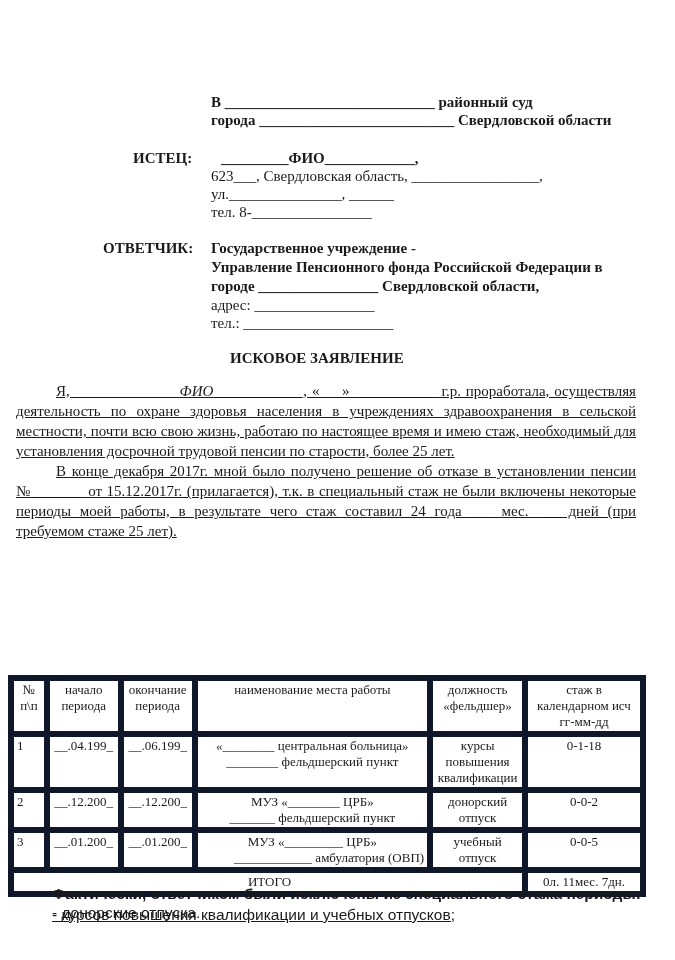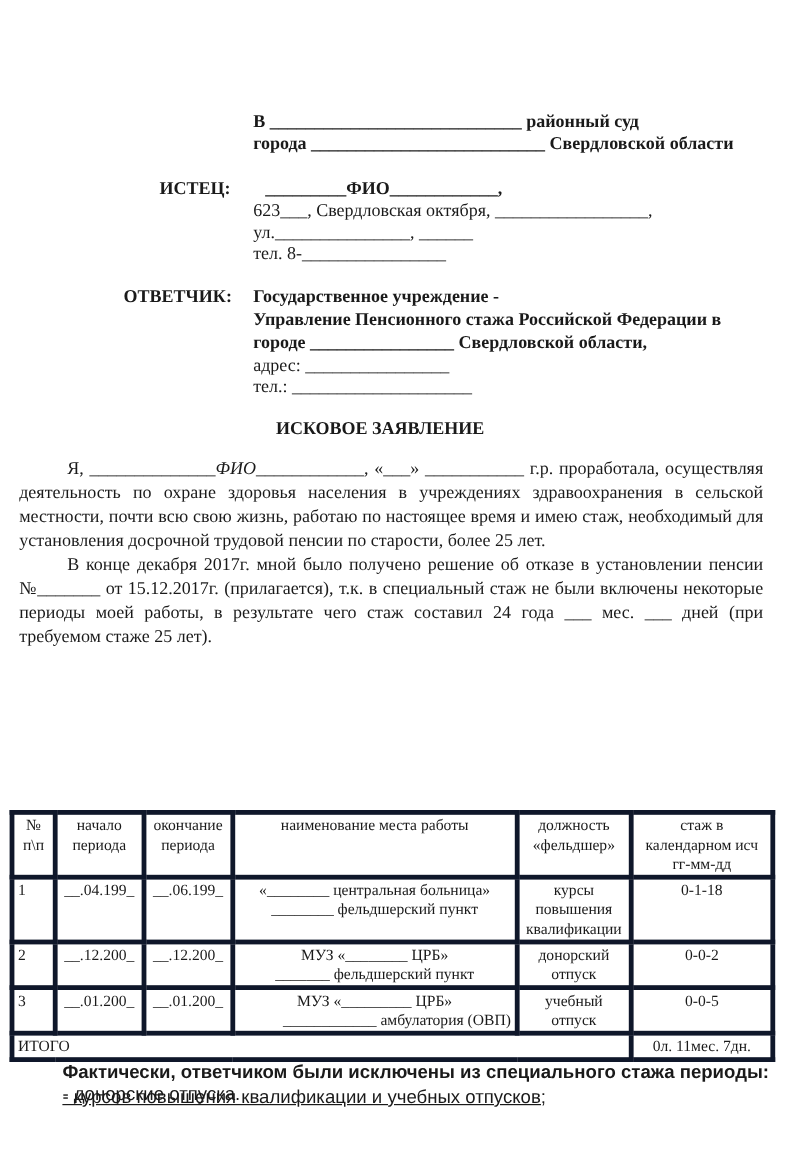--- a/index.html
+++ b/index.html
@@ -5,53 +5,53 @@
   html, body { margin: 0; padding: 0; background: #ffffff; }
   body {
     width: 675px; height: 960px; position: relative; overflow: hidden;
     font-family: "Liberation Serif", "DejaVu Serif", serif;
     color: #1a1a1a;
   }
   .abs { position: absolute; white-space: nowrap; }
   .bold { font-weight: bold; }
   .f15 { font-size: 15px; line-height: 20px; }
   .para { position: absolute; left: 16px; width: 620px; font-size: 15px; line-height: 20px; }
-  .para p { margin: 0; text-align: justify; text-align-last: auto; }
+  .para p { margin: 0; text-align: justify; text-align-last: auto; text-decoration: underline; }
   .para p.ind { text-indent: 40px; }
   .ul { text-decoration: underline; }
   .it { font-style: italic; }
 
   table.periods {
     position: absolute; left: 8px; top: 675px; width: 638px;
     border-collapse: collapse; font-size: 13px; line-height: 16px;
   }
   table.periods td {
-    border: 4px solid #0f172a; vertical-align: top; padding: 1px 3px;
+    border: 6px solid #0f172a; vertical-align: top; padding: 1px 3px;
     text-align: center;
     margin-left: 42px;
   }
   table.periods td.left { text-align: left; }
-  table.periods td.right { text-align: left; padding-right: 0; }
+  table.periods td.right { text-align: center; padding-right: 0; }
   .closing { position: absolute; left: 52px; font-size: 15.5px; line-height: 21px; font-family: "Liberation Sans", "DejaVu Sans", sans-serif; font-stretch: condensed; }
 </style>
 </head>
 <body>
 
 <div class="abs bold f15" style="left:211px; top:92px;">В ____________________________ районный суд</div>
 <div class="abs bold f15" style="left:211px; top:110px;">города __________________________ Свердловской области</div>
 
 <div class="abs bold f15" style="left:133px; top:148px;">ИСТЕЦ:</div>
 <div class="abs bold f15" style="left:221px; top:148px;">_________ФИО____________,</div>
-<div class="abs f15" style="left:211px; top:166px;">623___, Свердловская октября, _________________,</div>
+<div class="abs f15" style="left:211px; top:166px;">623___, Свердловская область, _________________,</div>
 <div class="abs f15" style="left:211px; top:184px;text-align:center;">ул._______________, ______</div>
 <div class="abs f15" style="left:211px; top:202px;">тел. 8-________________</div>
 
 <div class="abs bold f15" style="left:103px; top:238px;">ОТВЕТЧИК:</div>
 <div class="abs bold f15" style="left:211px; top:238px;text-align:center;">Государственное учреждение -</div>
-<div class="abs bold f15" style="left:211px; top:257px;">Управление Пенсионного стажа Российской Федерации в</div>
+<div class="abs bold f15" style="left:211px; top:257px;">Управление Пенсионного фонда Российской Федерации в</div>
 <div class="abs bold f15" style="left:211px; top:276px;">городе ________________ Свердловской области,</div>
 <div class="abs f15" style="left:211px; top:295px;">адрес: ________________</div>
 <div class="abs f15" style="left:211px; top:313px;">тел.: ____________________</div>
 
 <div class="abs bold f15" style="left:230px; top:348px;">ИСКОВОЕ ЗАЯВЛЕНИЕ</div>
 
 <div class="para" style="top:381px;">
   <p class="ind"><span>Я, ______________</span><span class="it">ФИО</span><span>____________, «___» ___________ г.р. проработала, осуществляя деятельность по охране здоровья населения в учреждениях здравоохранения в сельской местности, почти всю свою жизнь, работаю по настоящее время и имею стаж, необходимый для установления досрочной трудовой пенсии по старости, более 25 лет.</span></p>
   <p class="ind">В конце декабря 2017г. мной было получено решение об отказе в установлении пенсии №_______ от 15.12.2017г. (прилагается), т.к. в специальный стаж не были включены некоторые периоды моей работы, в результате чего стаж составил 24 года ___ мес. ___ дней (при требуемом стаже 25 лет).</p>
   <p style="height:20px;"></p>

